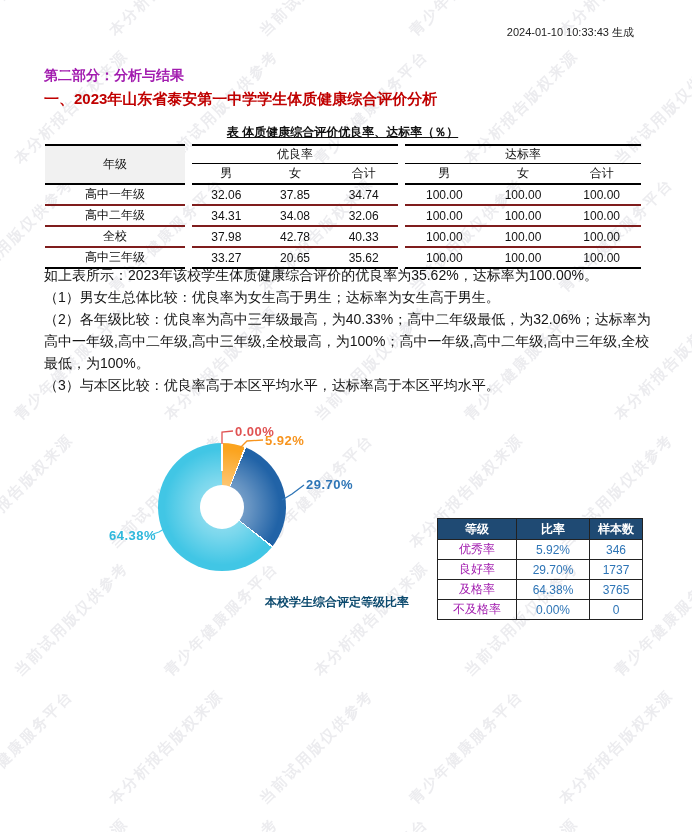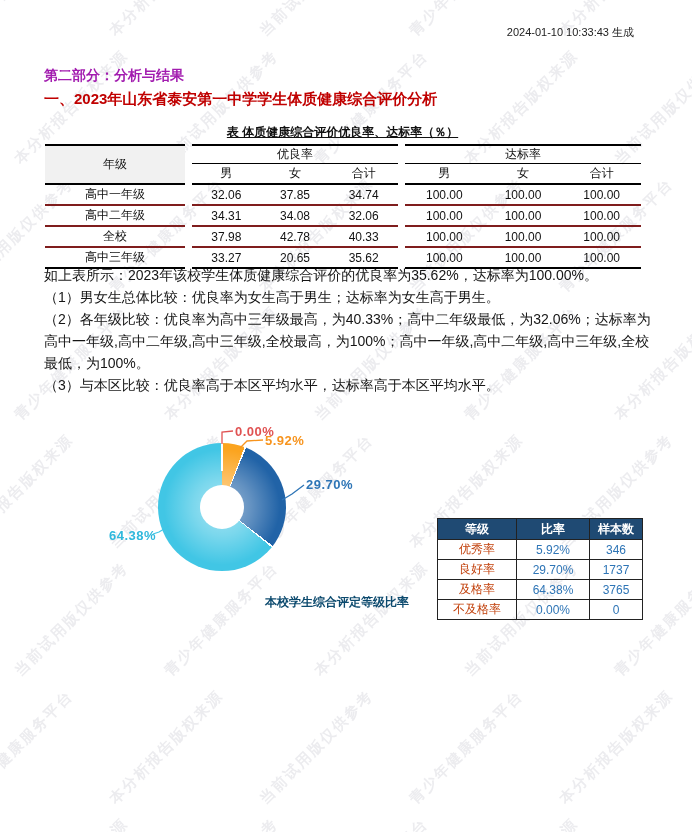--- a/index.html
+++ b/index.html
@@ -39,21 +39,21 @@
   .lbl{position:absolute;font-size:13px;font-weight:600;letter-spacing:.5px;white-space:nowrap;}
   .lbl-fail{left:140px;top:4px;color:#e05252;}
   .lbl-exc{left:170px;top:13px;color:#f7941e;}
   .lbl-good{left:211px;top:57px;color:#2e75b6;}
   .lbl-pass{left:14px;top:108px;color:#2fb8dc;}
   .chart-caption{position:absolute;left:170px;top:174px;font-size:12px;font-weight:bold;color:#0c4a6e;white-space:nowrap;}
   
   table.legend{position:absolute;left:437px;top:509px;border-collapse:collapse;font-size:12px;table-layout:fixed;margin-top:9px;}
   table.legend th{background:#1f4a73;color:#fff;font-weight:bold;height:20px;border:1px solid #222;padding:0 6px;}
   table.legend td{border:1px solid #222;height:19px;text-align:center;padding:0 6px;}
-  td.level{color:#c2410c;} td.val{color:#2e75b6;}
+  td.level{color:#a21caf;} td.val{color:#2e75b6;}
   .c-level{width:66px;} .c-ratio{width:60px;} .c-count{width:40px;}
 </style>
 </head>
 <body>
 
 <div class="page">
   <div id="watermark-layer">
       <span class="wm" style="left: -60px; top: -30px;">青少年健康服务平台</span>
       <span class="wm" style="left: 90px; top: -30px;">本分析报告版权来源</span>
       <span class="wm" style="left: 240px; top: -30px;">当前试用版仅供参考</span>

